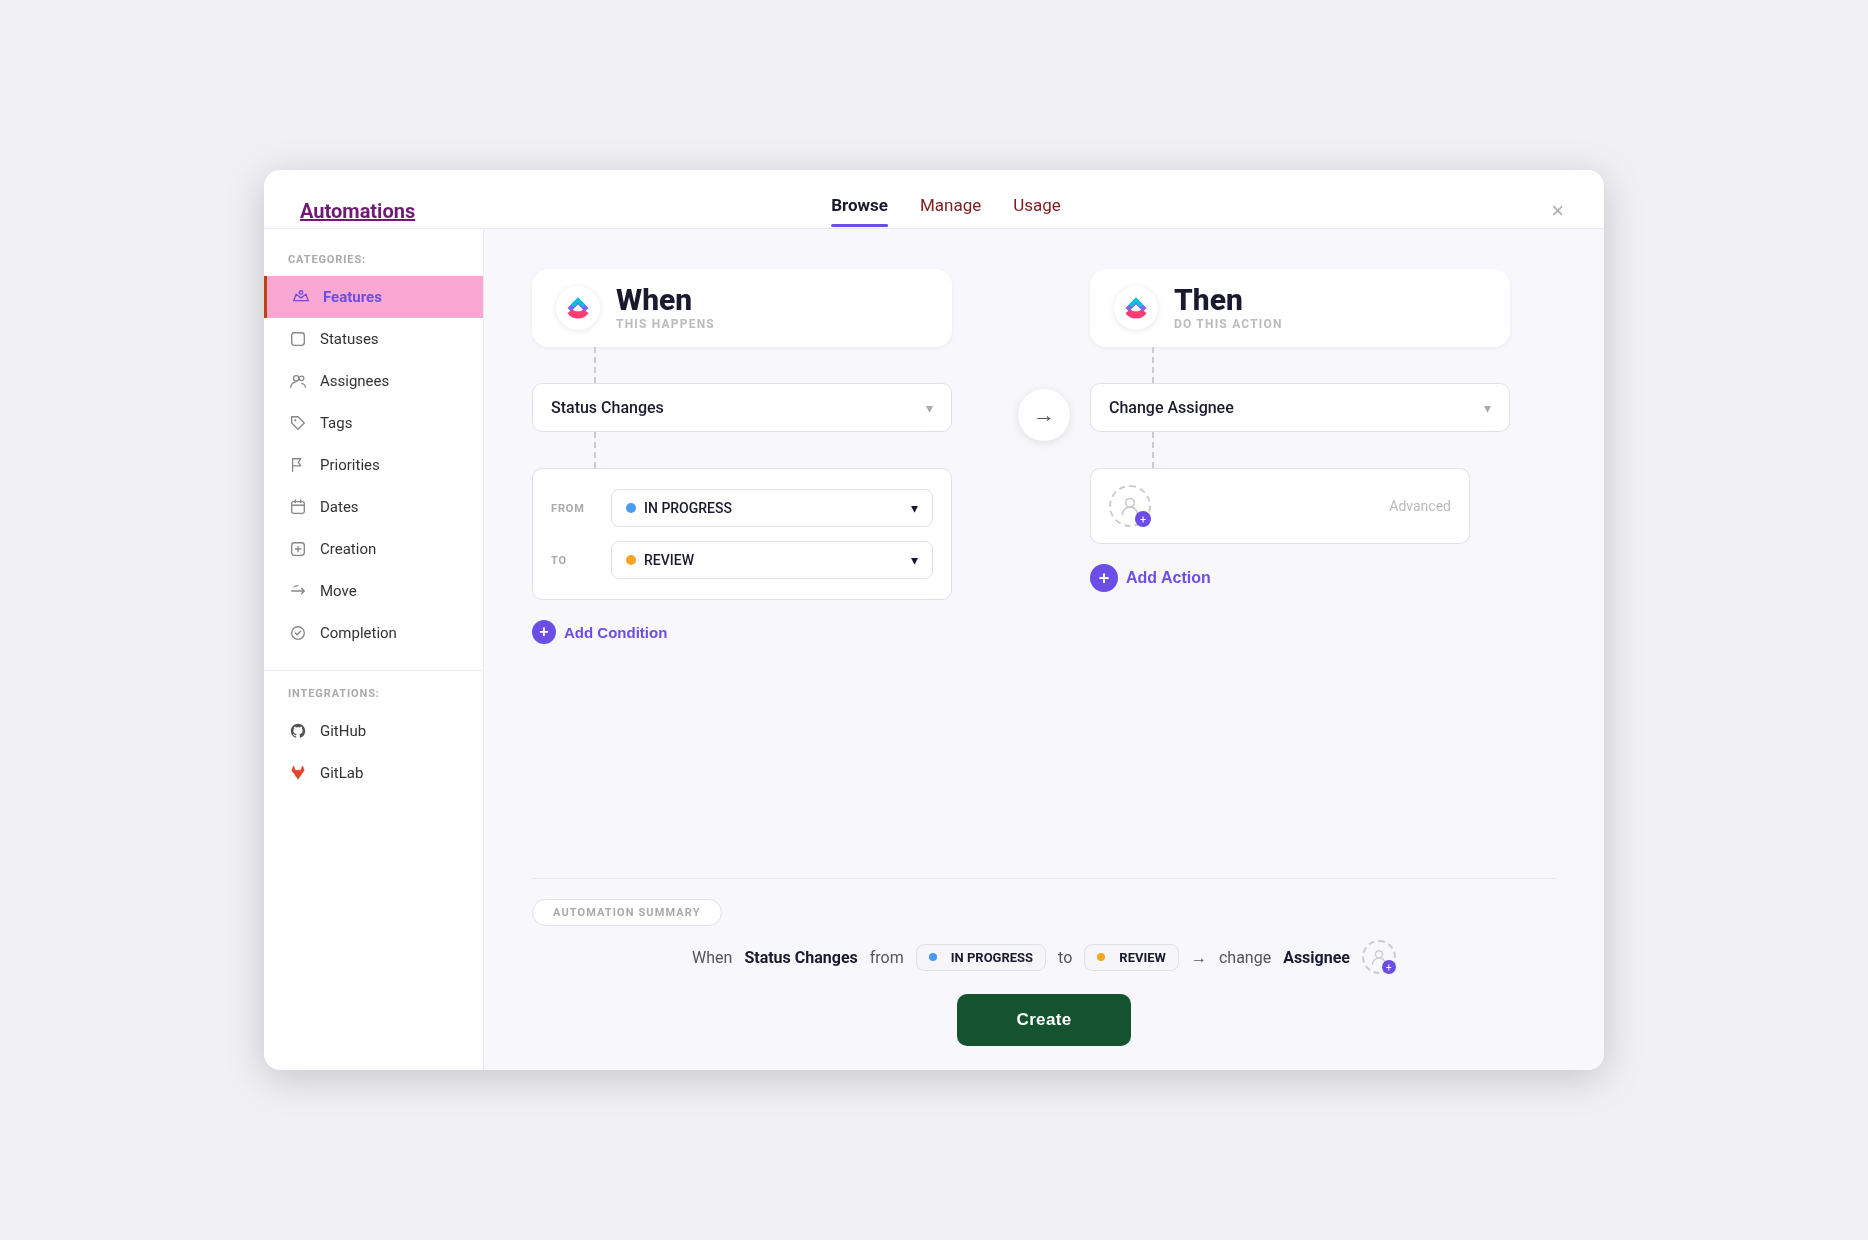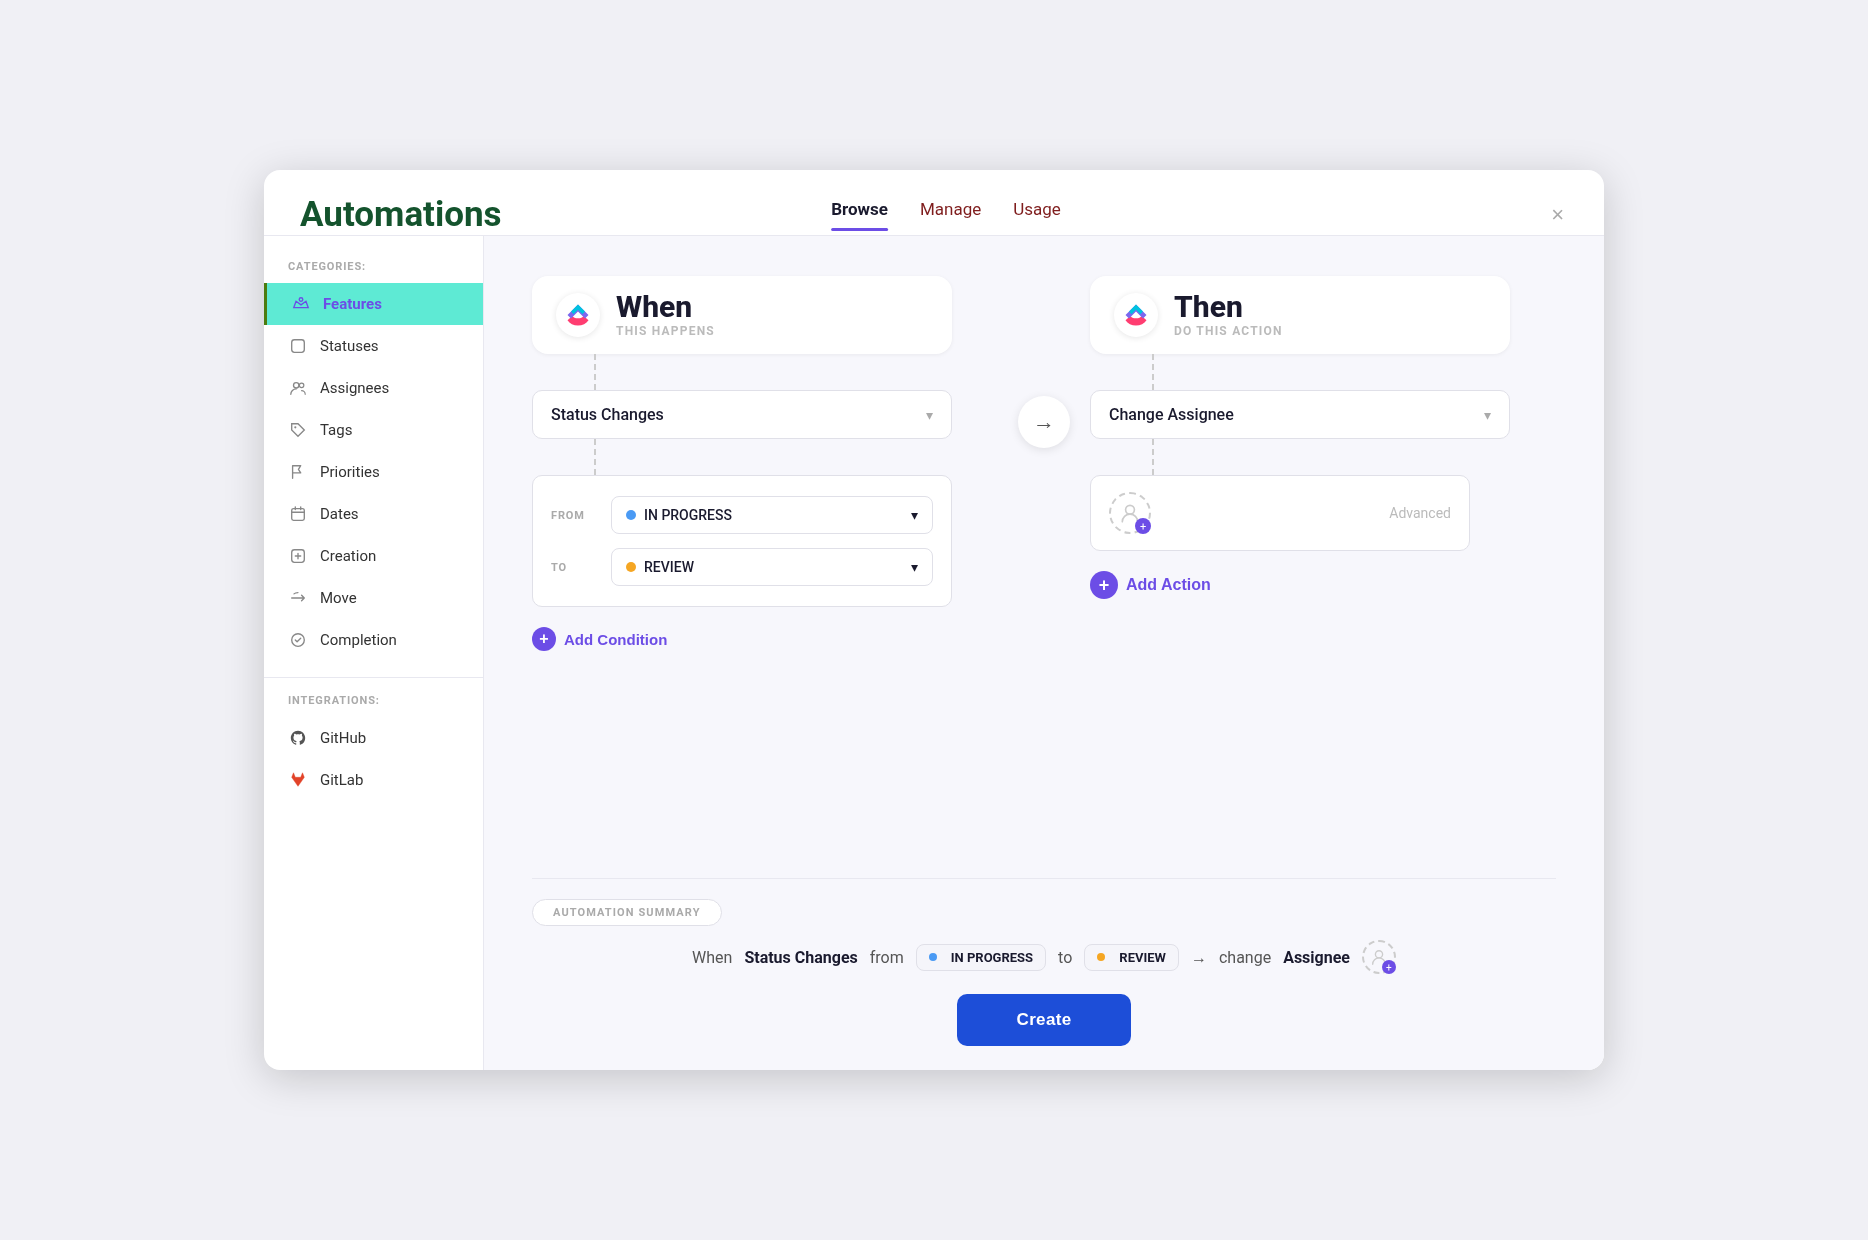--- a/index.html
+++ b/index.html
@@ -23,24 +23,25 @@
       flex-direction: column;
     }
     
     .modal-header {
       display: flex;
       align-items: center;
       padding: 24px 36px 0 36px;
       position: relative;
     }
     .modal-title {
-      font-size: 35px;
-      font-weight: 700;
-      color: #14532d;
+      font-size: 20px;
+      font-weight: 700;
+      color: #701a75;
       margin-right: auto;
+      text-decoration: underline;
     }
     .tabs {
       display: flex;
       gap: 32px;
       position: absolute;
       left: 50%;
       transform: translateX(-50%);
       margin-left: 12px;
     }
     .tab {
@@ -105,24 +106,24 @@
       align-items: center;
       gap: 12px;
       padding: 11px 24px;
       cursor: pointer;
       font-size: 15px;
       color: #333;
       border-radius: 0;
       position: relative;
     }
     .sidebar-item.active {
-      background: #5eead4;
+      background: #f9a8d4;
       color: #6c4de6;
       font-weight: 700;
-      border-left: 3px solid #4d7c0f;
+      border-left: 3px solid #c2410c;
     }
     .sidebar-item .icon {
       width: 20px;
       height: 20px;
       display: flex;
       align-items: center;
       justify-content: center;
       flex-shrink: 0;
     }
     .sidebar-divider {
@@ -385,21 +386,21 @@
       border: 1.5px solid #e0e0e8;
       border-radius: 8px;
       padding: 5px 12px;
       font-size: 13px;
       font-weight: 700;
       color: #1a1a2e;
     }
     .create-btn {
       display: block;
       margin: 0 auto;
-      background: #1d4ed8;
+      background: #14532d;
       color: #fff;
       border: none;
       border-radius: 10px;
       padding: 16px 60px;
       font-size: 17px;
       font-weight: 700;
       cursor: pointer;
       letter-spacing: 0.02em;
     }
     

